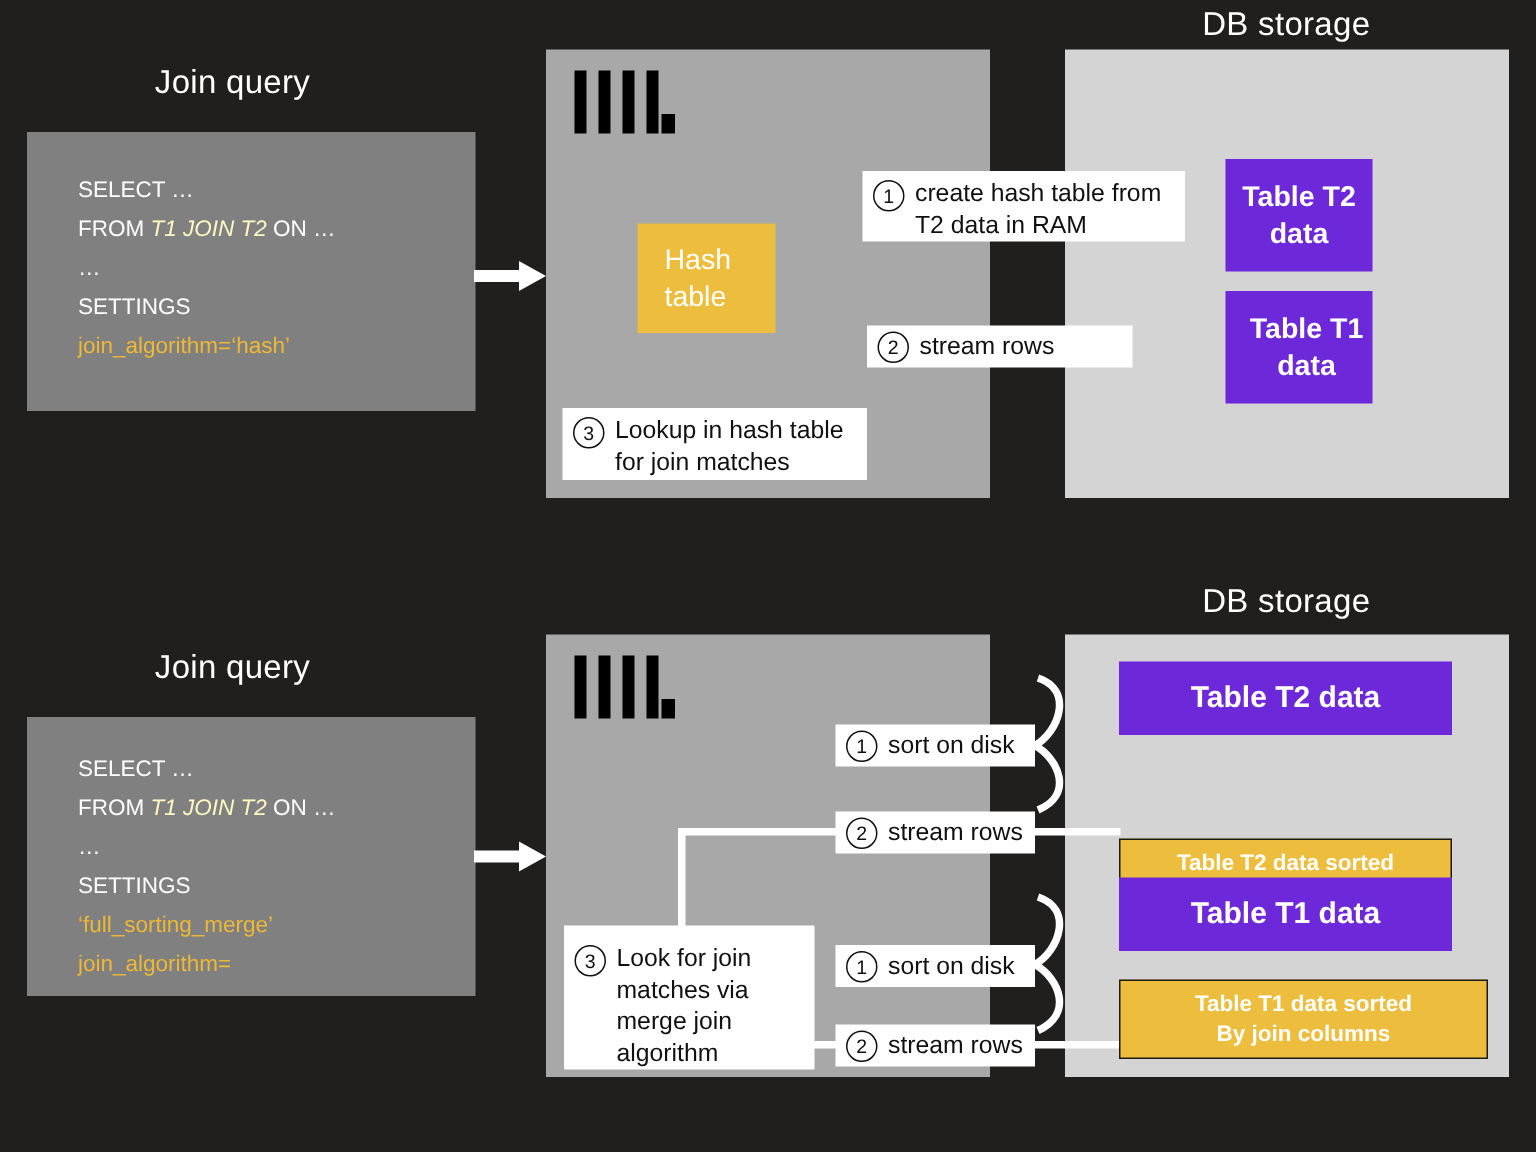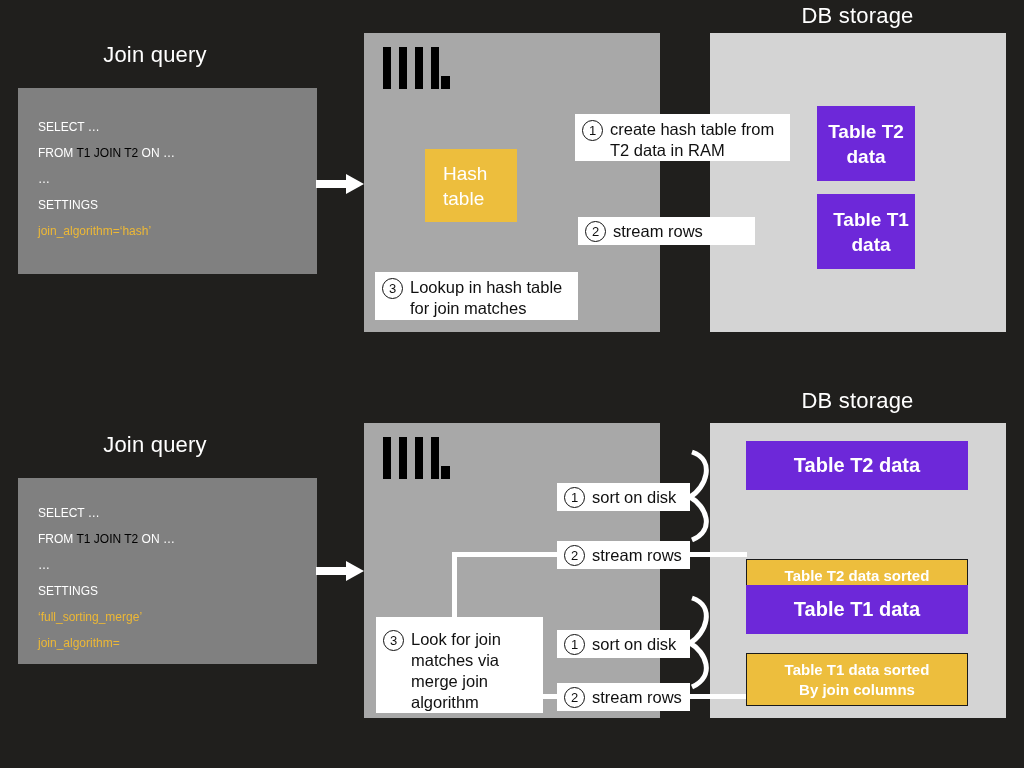--- a/index.html
+++ b/index.html
@@ -25,27 +25,27 @@
     font-weight: 400;
     text-align: center;
     letter-spacing: 0.2px;
     white-space: nowrap;
   }
 
   
   .query-card {
     background: #808080;
     color: #ffffff;
-    font-size: 12px;
+    font-size: 15px;
     line-height: 26px;
     box-sizing: border-box;
-    padding: 26px 20px;
+    padding: 26px 34px;
   }
   .query-line { white-space: pre; }
-  .kw-accent { color: #000000; }
+  .kw-accent { color: #fef9c3; font-style: italic; }
   .accent-line { color: #edb835; white-space: pre; }
 
   
   .server-panel { background: #a8a8a8; }
   .storage-panel { background: #d4d4d4; }
 
   
   .ch-logo { position: absolute; }
   .ch-bar {
     position: absolute;
@@ -278,21 +278,21 @@
 
   <div class="abs sorted-box" style="left:746px; top:511px; width:222px; height:53px;margin-top:48px;">
     <div>Table T2 data sorted</div>
     <div>By join columns</div>
   </div>
 
   <div class="abs table-box plain" style="left:746px; top:585px; width:222px; height:49px;">
     <div>Table T1 data</div>
   </div>
 
-  <div class="abs sorted-box" style="left:746px; top:653px; width:222px; height:53px;">
+  <div class="abs sorted-box" style="left:746px; top:653px; width:246px; height:53px;">
     <div>Table T1 data sorted</div>
     <div>By join columns</div>
   </div>
 
   <div class="abs callout center" style="left:557px; top:483px; width:133px; height:28px;">
     <span class="num">1</span>
     <span class="callout-text">sort on disk</span>
   </div>
 
   <div class="abs callout center" style="left:557px; top:541px; width:133px; height:28px;">

